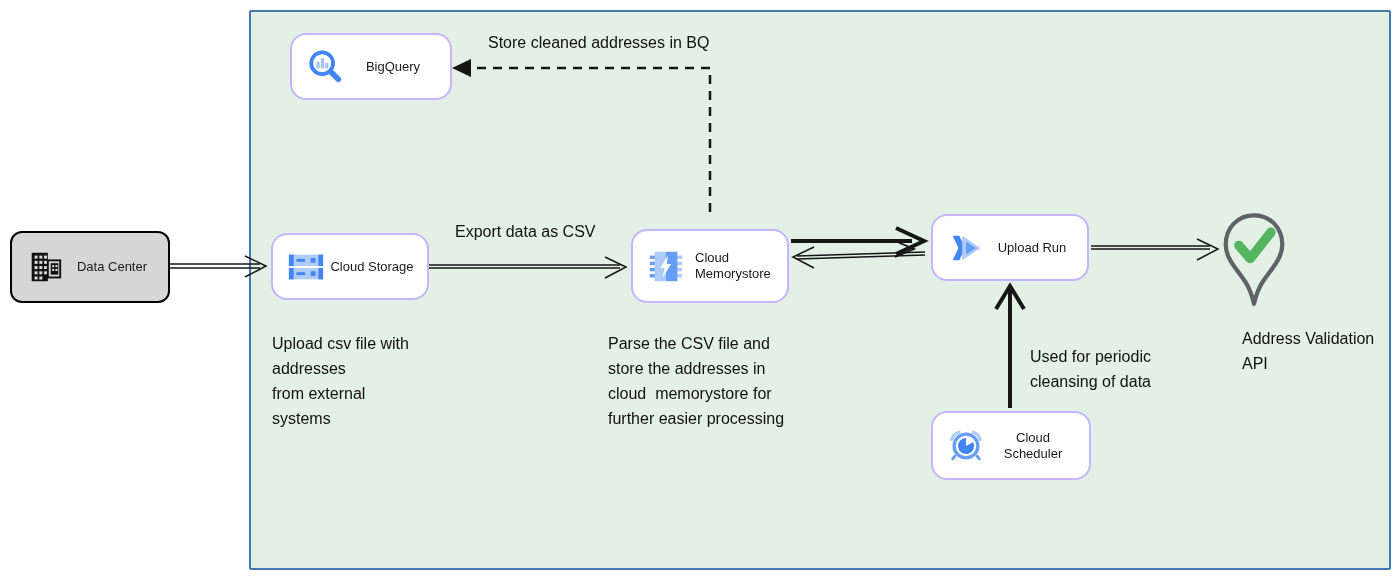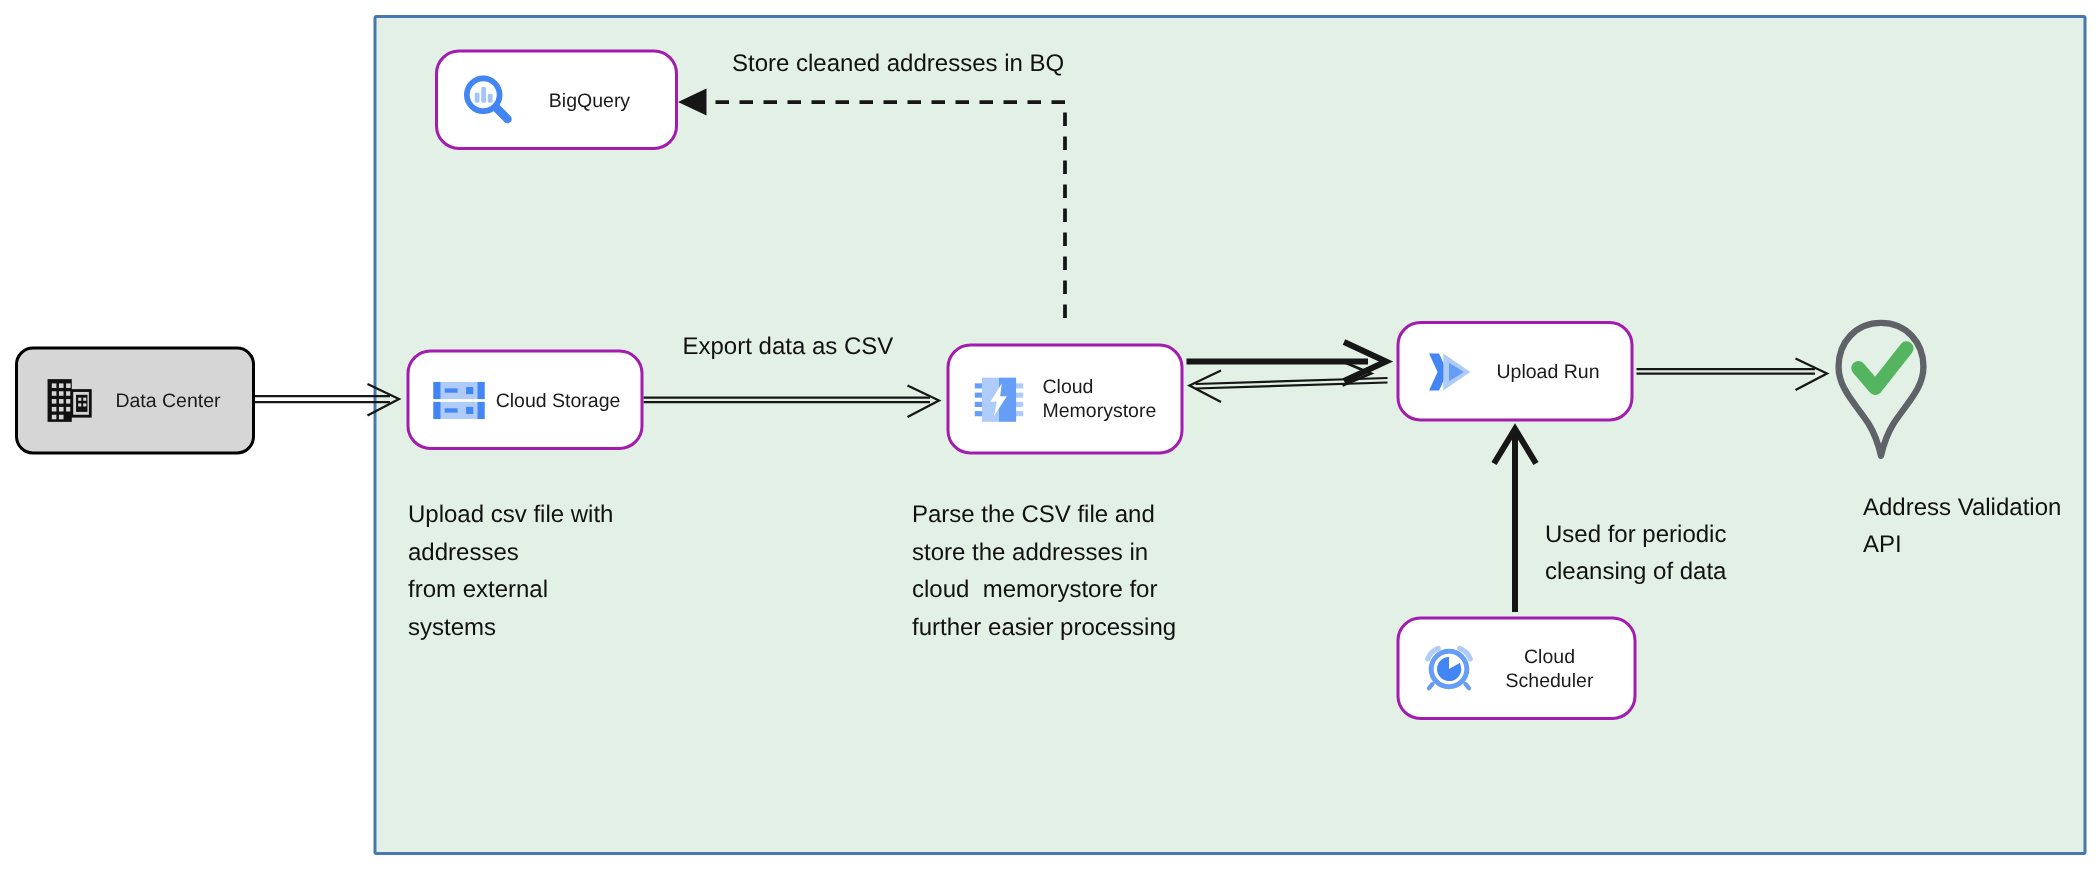--- a/index.html
+++ b/index.html
@@ -7,21 +7,21 @@
     position:relative;width:1400px;height:580px;background:#ffffff;overflow:hidden;
     font-family:"Liberation Sans","DejaVu Sans",sans-serif;color:#161616;
   }
   .gcp-container{
     position:absolute;left:249px;top:10px;width:1138px;height:556px;
     background:#e2f0e6;border:2px solid #4677ae;border-radius:2px;
   }
   .arrows{position:absolute;left:0;top:0;width:1400px;height:580px;pointer-events:none;}
   .node{
     position:absolute;display:flex;align-items:center;box-sizing:border-box;
-    background:#ffffff;border:2px solid #a21caf;border-radius:16px;padding:0 8px 0 14px;
+    background:#ffffff;border:2px solid #c4b5fd;border-radius:16px;padding:0 8px 0 14px;
   }
   .node .icon{flex:0 0 auto;display:flex;align-items:center;}
   .node .node-label{
     flex:1;text-align:center;font-size:13px;line-height:16px;color:#1a1a1a;
     white-space:pre-line;
   }
   .node .node-label.left{text-align:left;padding-left:10px;}
   .node-bigquery{left:290px;top:33px;width:162px;height:67px;}
   .node-storage{left:271px;top:233px;width:158px;height:67px;}
   .node-memorystore{left:631px;top:229px;width:158px;height:74px;}

